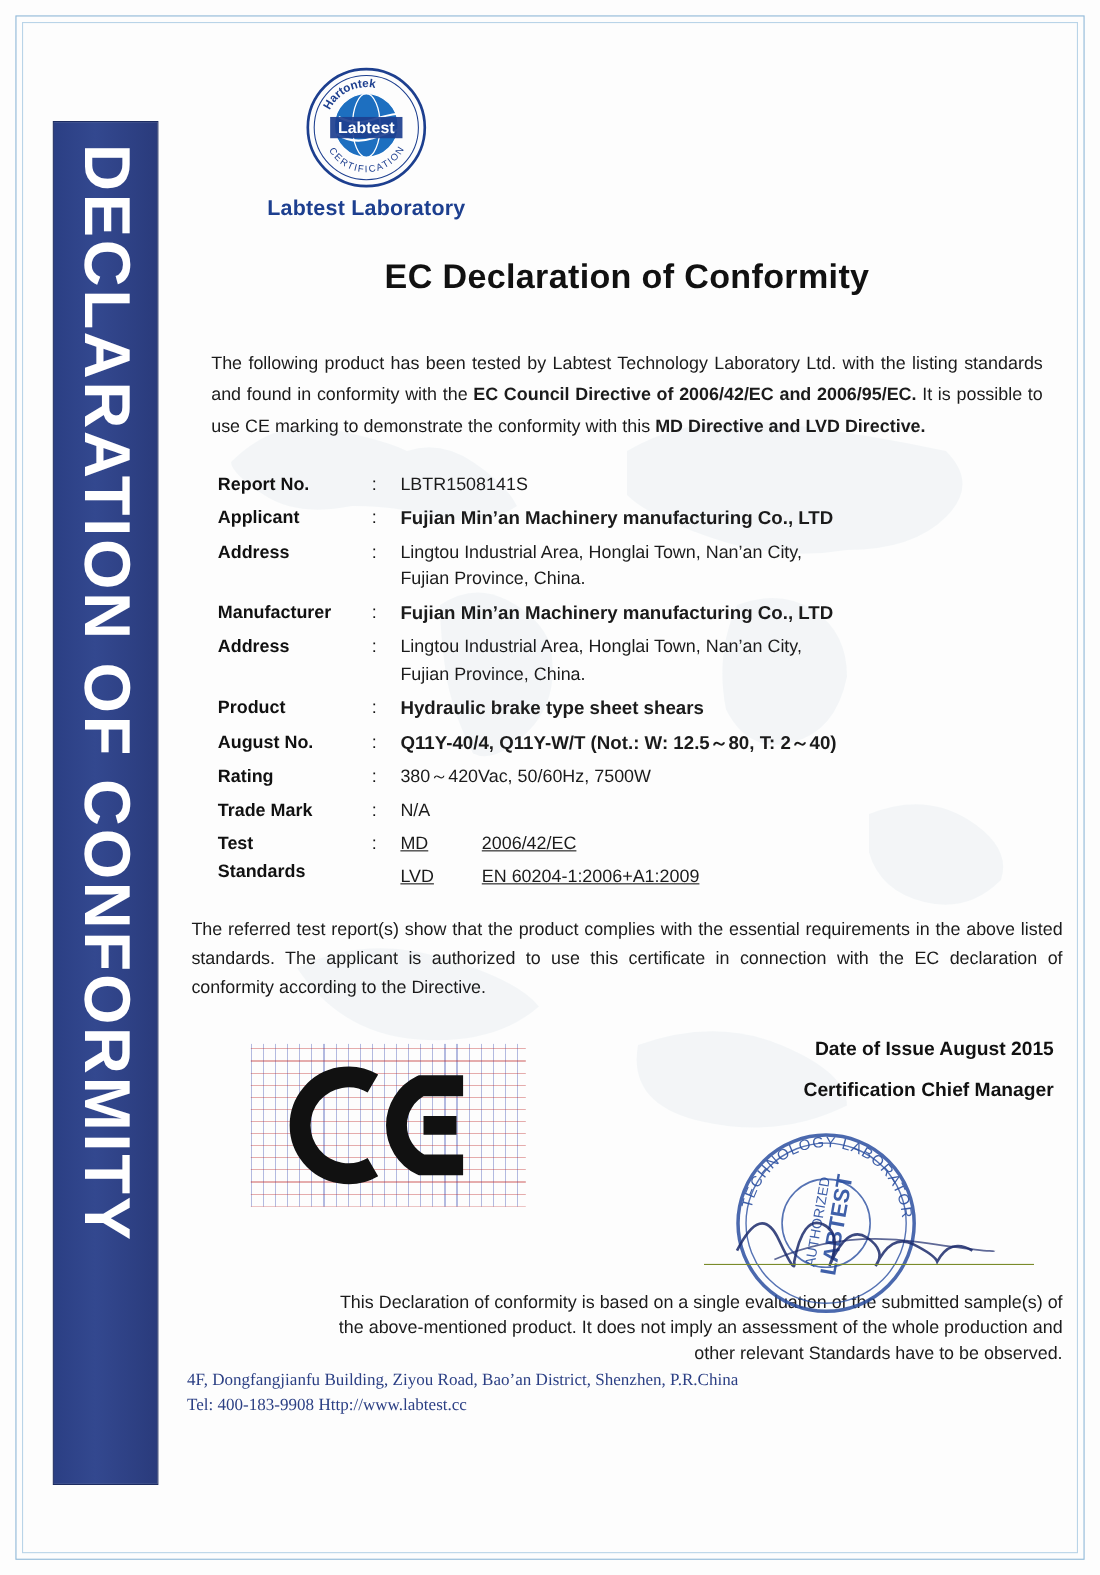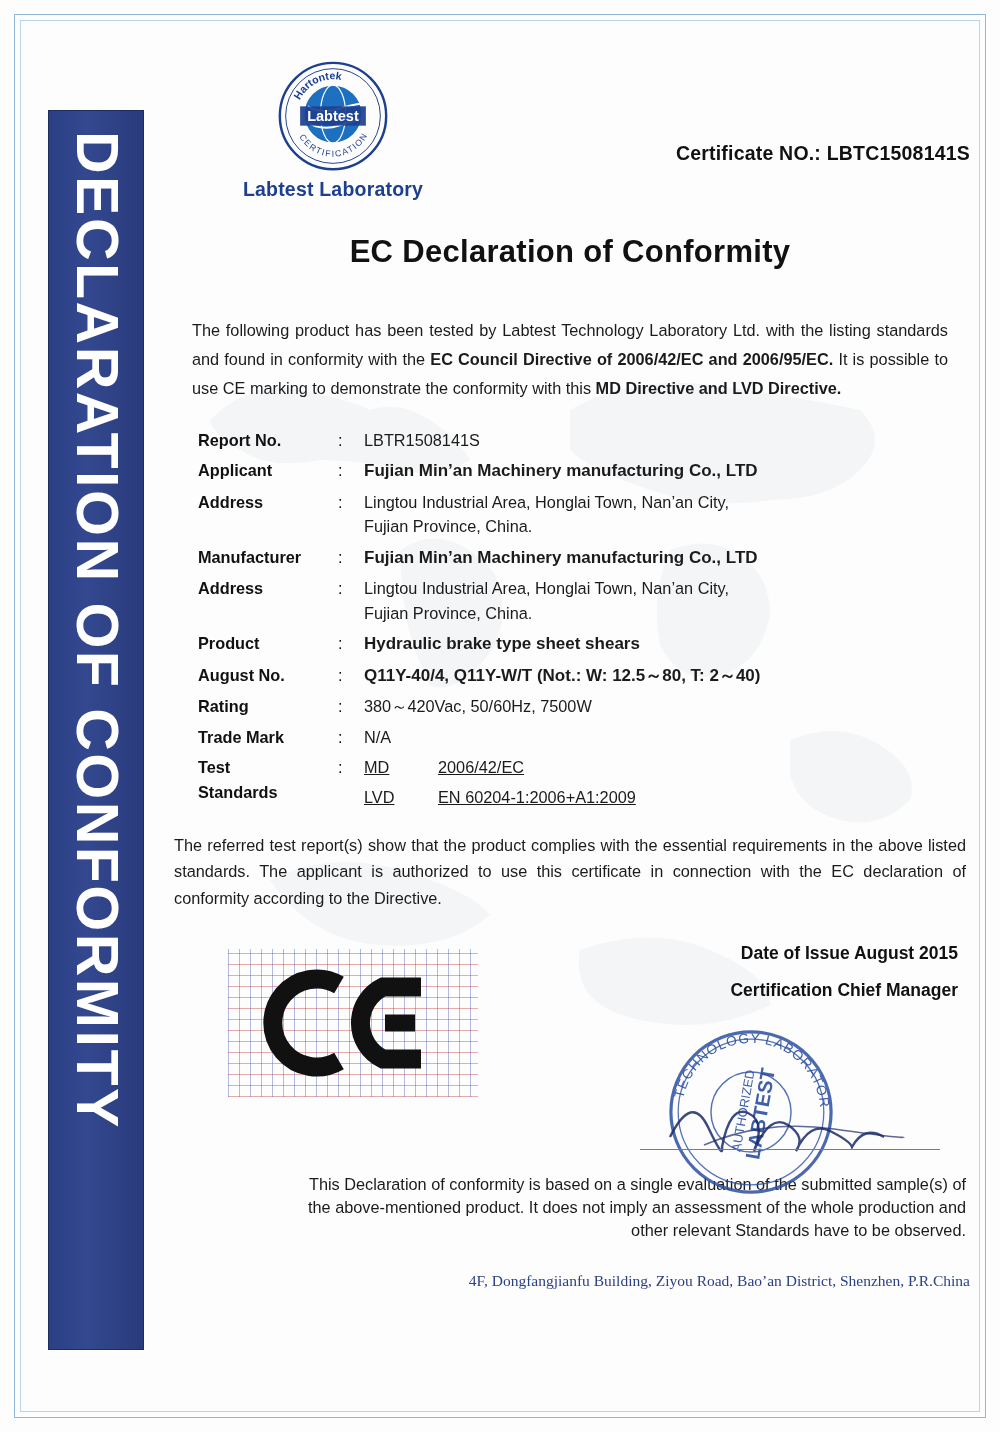--- a/index.html
+++ b/index.html
@@ -211,22 +211,21 @@
   }
 
   .closing {
     margin: 8px 4px 0 4px;
     font-size: 16.3px;
     line-height: 1.42;
     text-align: right;
   }
 
   .footer {
-    margin-top: 26px;
-    text-align: right;
+    text-align: left;
     color: #2b3f84;
     font-family: "Liberation Serif", serif;
     font-size: 15.5px;
     line-height: 1.5;
   }
 </style>
 </head>
 <body>
 
 <div class="page">
@@ -272,21 +271,20 @@
             </text>
             <path id="arcBot" d="M20 62 a40 40 0 0 0 80 0" fill="none"></path>
             <text font-size="9" font-family="Liberation Sans, sans-serif" fill="#1d3f8f" letter-spacing="1.5">
               <textPath href="#arcBot" startOffset="16%">CERTIFICATION</textPath>
             </text>
           </svg>
         </div>
         <div class="logo-caption">Labtest Laboratory</div>
       </div>
 
-      <div class="cert-no">Certificate NO.: LBTC1508141S</div>
     </div>
 
     <h1 class="doc-title">EC Declaration of Conformity</h1>
 
     <p class="intro">
       <span>The following product has been tested by Labtest Technology Laboratory Ltd. with the listing standards and found in conformity with the </span><b>EC Council Directive of 2006/42/EC and 2006/95/EC.</b><span> It is possible to use CE marking to demonstrate the conformity with this </span><b>MD Directive and LVD Directive.</b>
     </p>
 
     <table class="fields">
       <tbody>
@@ -407,16 +405,17 @@
     </div>
 
     <div class="closing">
       <div>This Declaration of conformity is based on a single evaluation of the submitted sample(s) of</div>
       <div>the above-mentioned product. It does not imply an assessment of the whole production and</div>
       <div>other relevant Standards have to be observed.</div>
     </div>
 
     <div class="footer">
       <div>4F, Dongfangjianfu Building, Ziyou Road, Bao’an District, Shenzhen, P.R.China</div>
+      <div>Tel: 400-183-9908    Http://www.labtest.cc</div>
     </div>
 
   </div>
 </div>
 
 </body></html>

